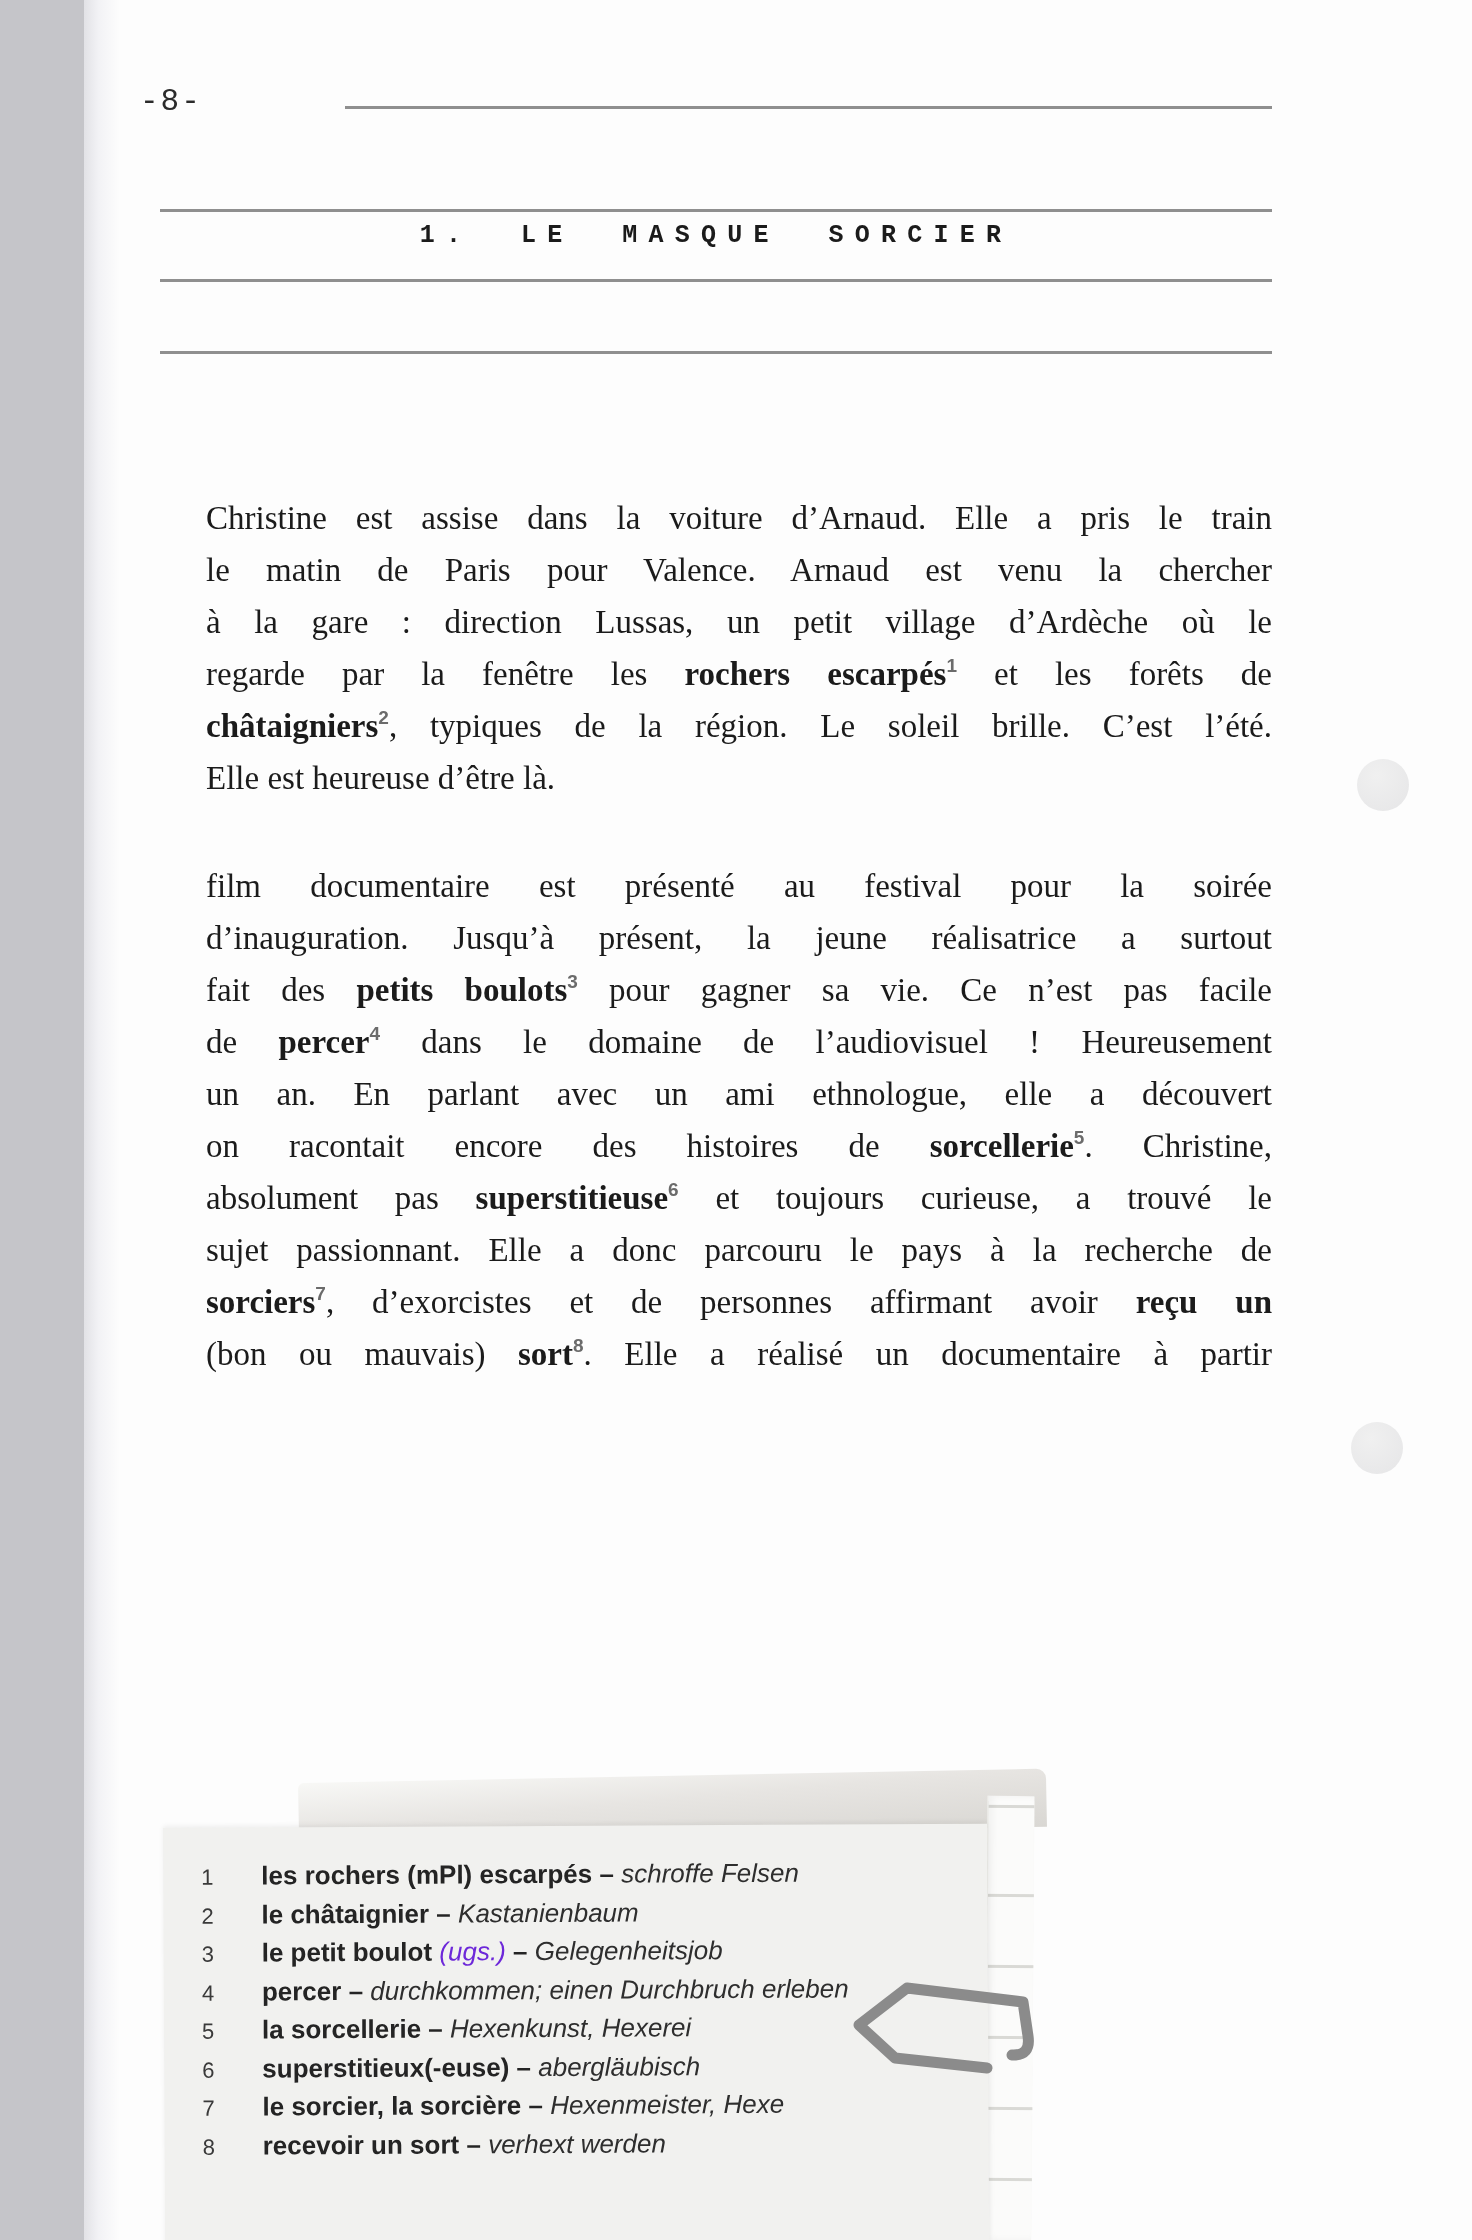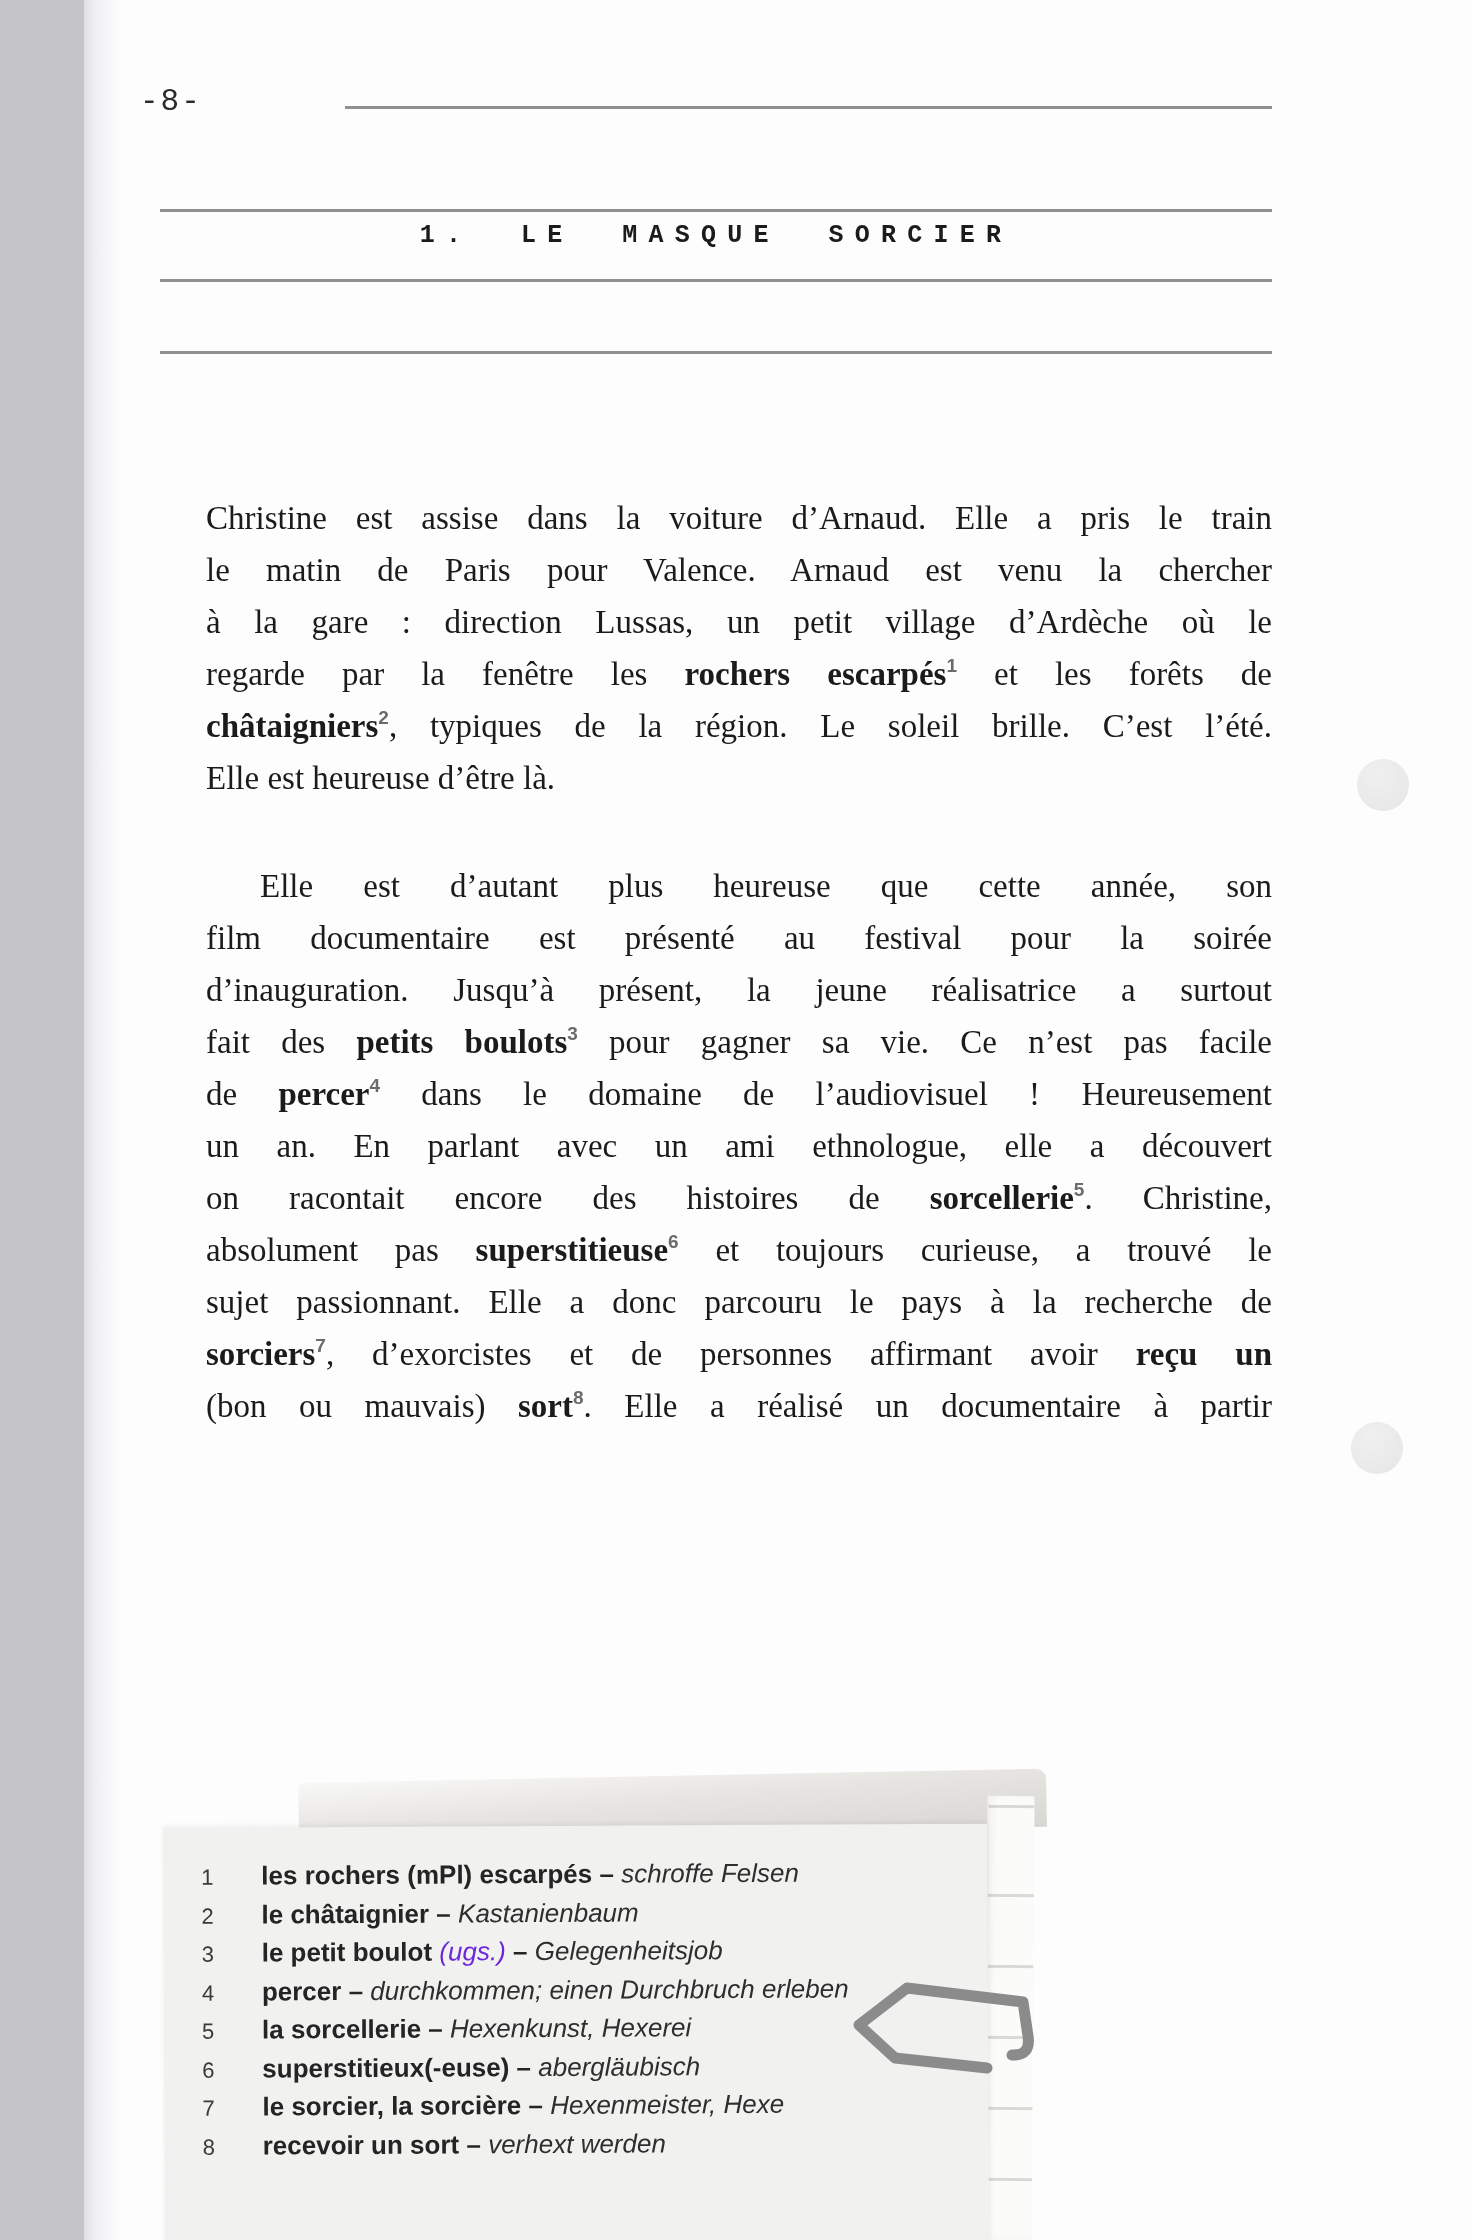--- a/index.html
+++ b/index.html
@@ -74,21 +74,20 @@
 <div class="article">
     <div class="para">
       <div class="line"><span class="">Christine est assise dans la voiture d’Arnaud. Elle a pris le train</span></div>
       <div class="line"><span class="">le matin de Paris pour Valence. Arnaud est venu la chercher</span></div>
       <div class="line"><span class="">à la gare : direction Lussas, un petit village d’Ardèche où le</span></div>
       <div class="line"><span class="">regarde par la fenêtre les </span><span class="b">rochers escarpés</span><span class="fnref">1</span><span class=""> et les forêts de</span></div>
       <div class="line"><span class="b">châtaigniers</span><span class="fnref">2</span><span class="">, typiques de la région. Le soleil brille. C’est l’été.</span></div>
       <div class="line last"><span class="">Elle est heureuse d’être là.</span></div>
     </div>
     <div class="para">
-      <div class="line indent"><span class="">Elle est d’autant plus heureuse que cette année, son</span></div>
       <div class="line"><span class="">film documentaire est présenté au festival pour la soirée</span></div>
       <div class="line"><span class="">d’inauguration. Jusqu’à présent, la jeune réalisatrice a surtout</span></div>
       <div class="line"><span class="">fait des </span><span class="b">petits boulots</span><span class="fnref">3</span><span class=""> pour gagner sa vie. Ce n’est pas facile</span></div>
       <div class="line"><span class="">de </span><span class="b">percer</span><span class="fnref">4</span><span class=""> dans le domaine de l’audiovisuel ! Heureusement</span></div>
       <div class="line"><span class="">un an. En parlant avec un ami ethnologue, elle a découvert</span></div>
       <div class="line"><span class="">on racontait encore des histoires de </span><span class="b">sorcellerie</span><span class="fnref">5</span><span class="">. Christine,</span></div>
       <div class="line"><span class="">absolument pas </span><span class="b">superstitieuse</span><span class="fnref">6</span><span class=""> et toujours curieuse, a trouvé le</span></div>
       <div class="line"><span class="">sujet passionnant. Elle a donc parcouru le pays à la recherche de</span></div>
       <div class="line"><span class="b">sorciers</span><span class="fnref">7</span><span class="">, d’exorcistes et de personnes affirmant avoir </span><span class="b">reçu un</span></div>
       <div class="line"><span class="">(bon ou mauvais) </span><span class="b">sort</span><span class="fnref">8</span><span class="">. Elle a réalisé un documentaire à partir</span></div>

